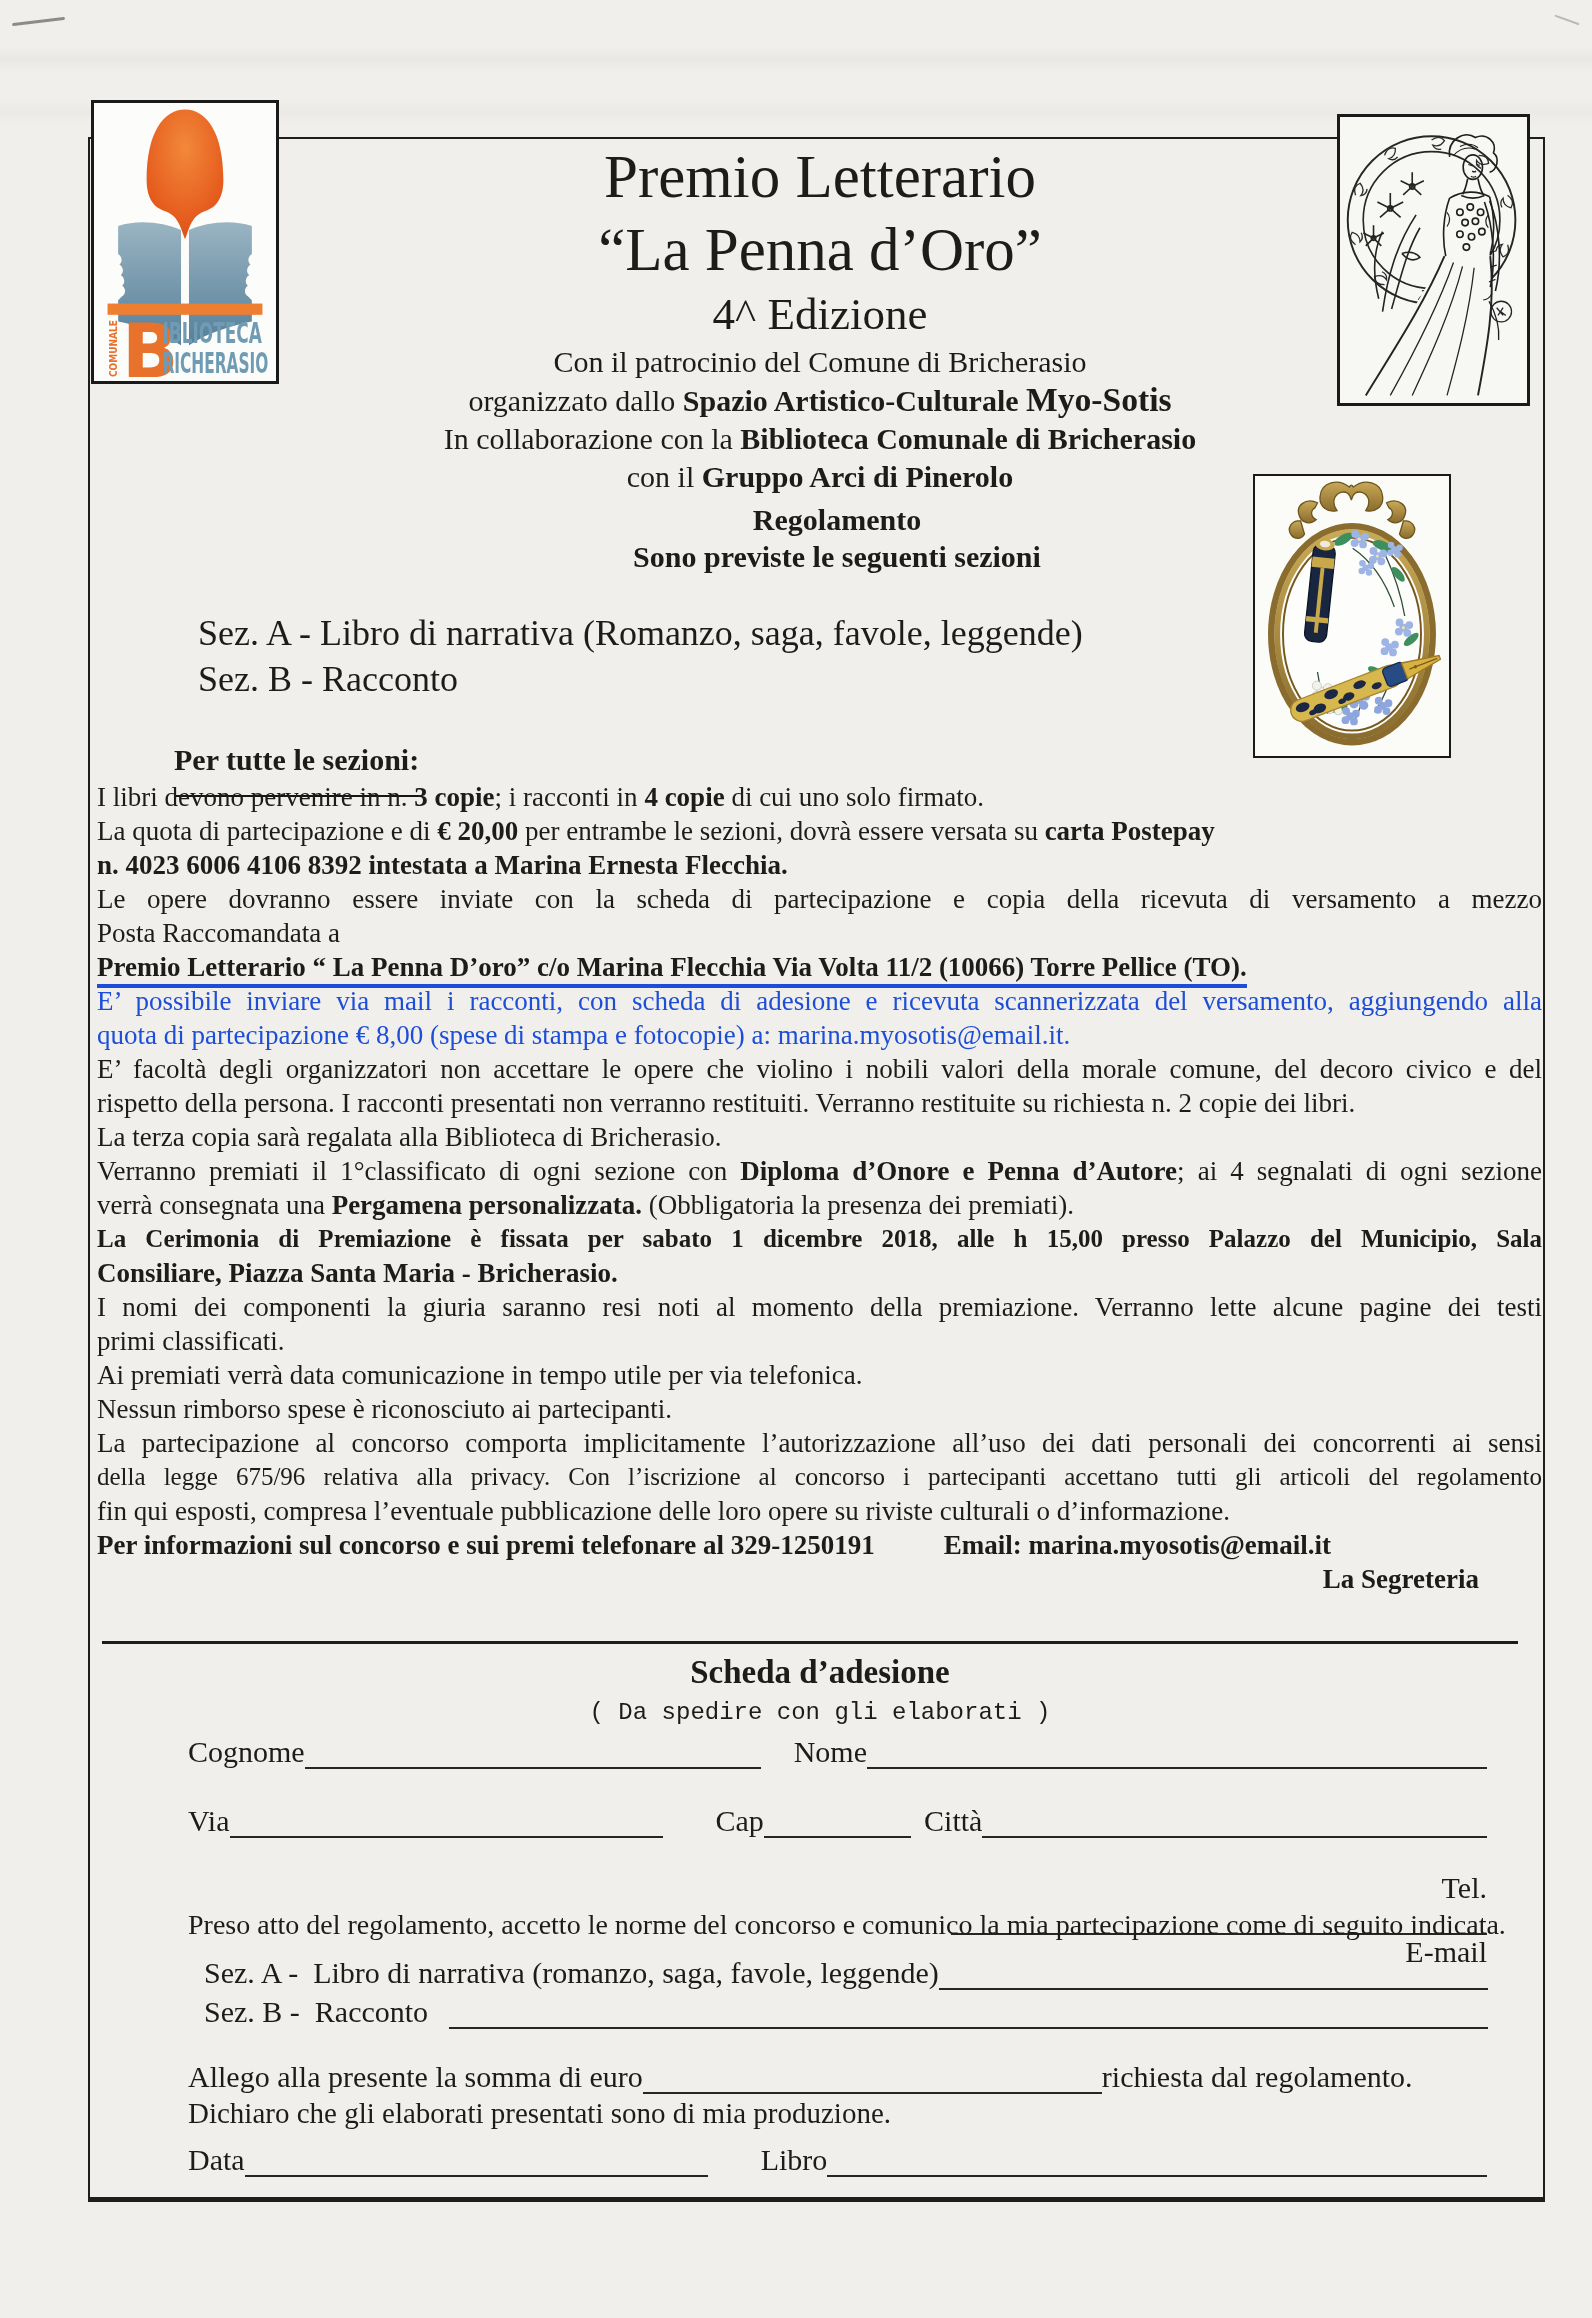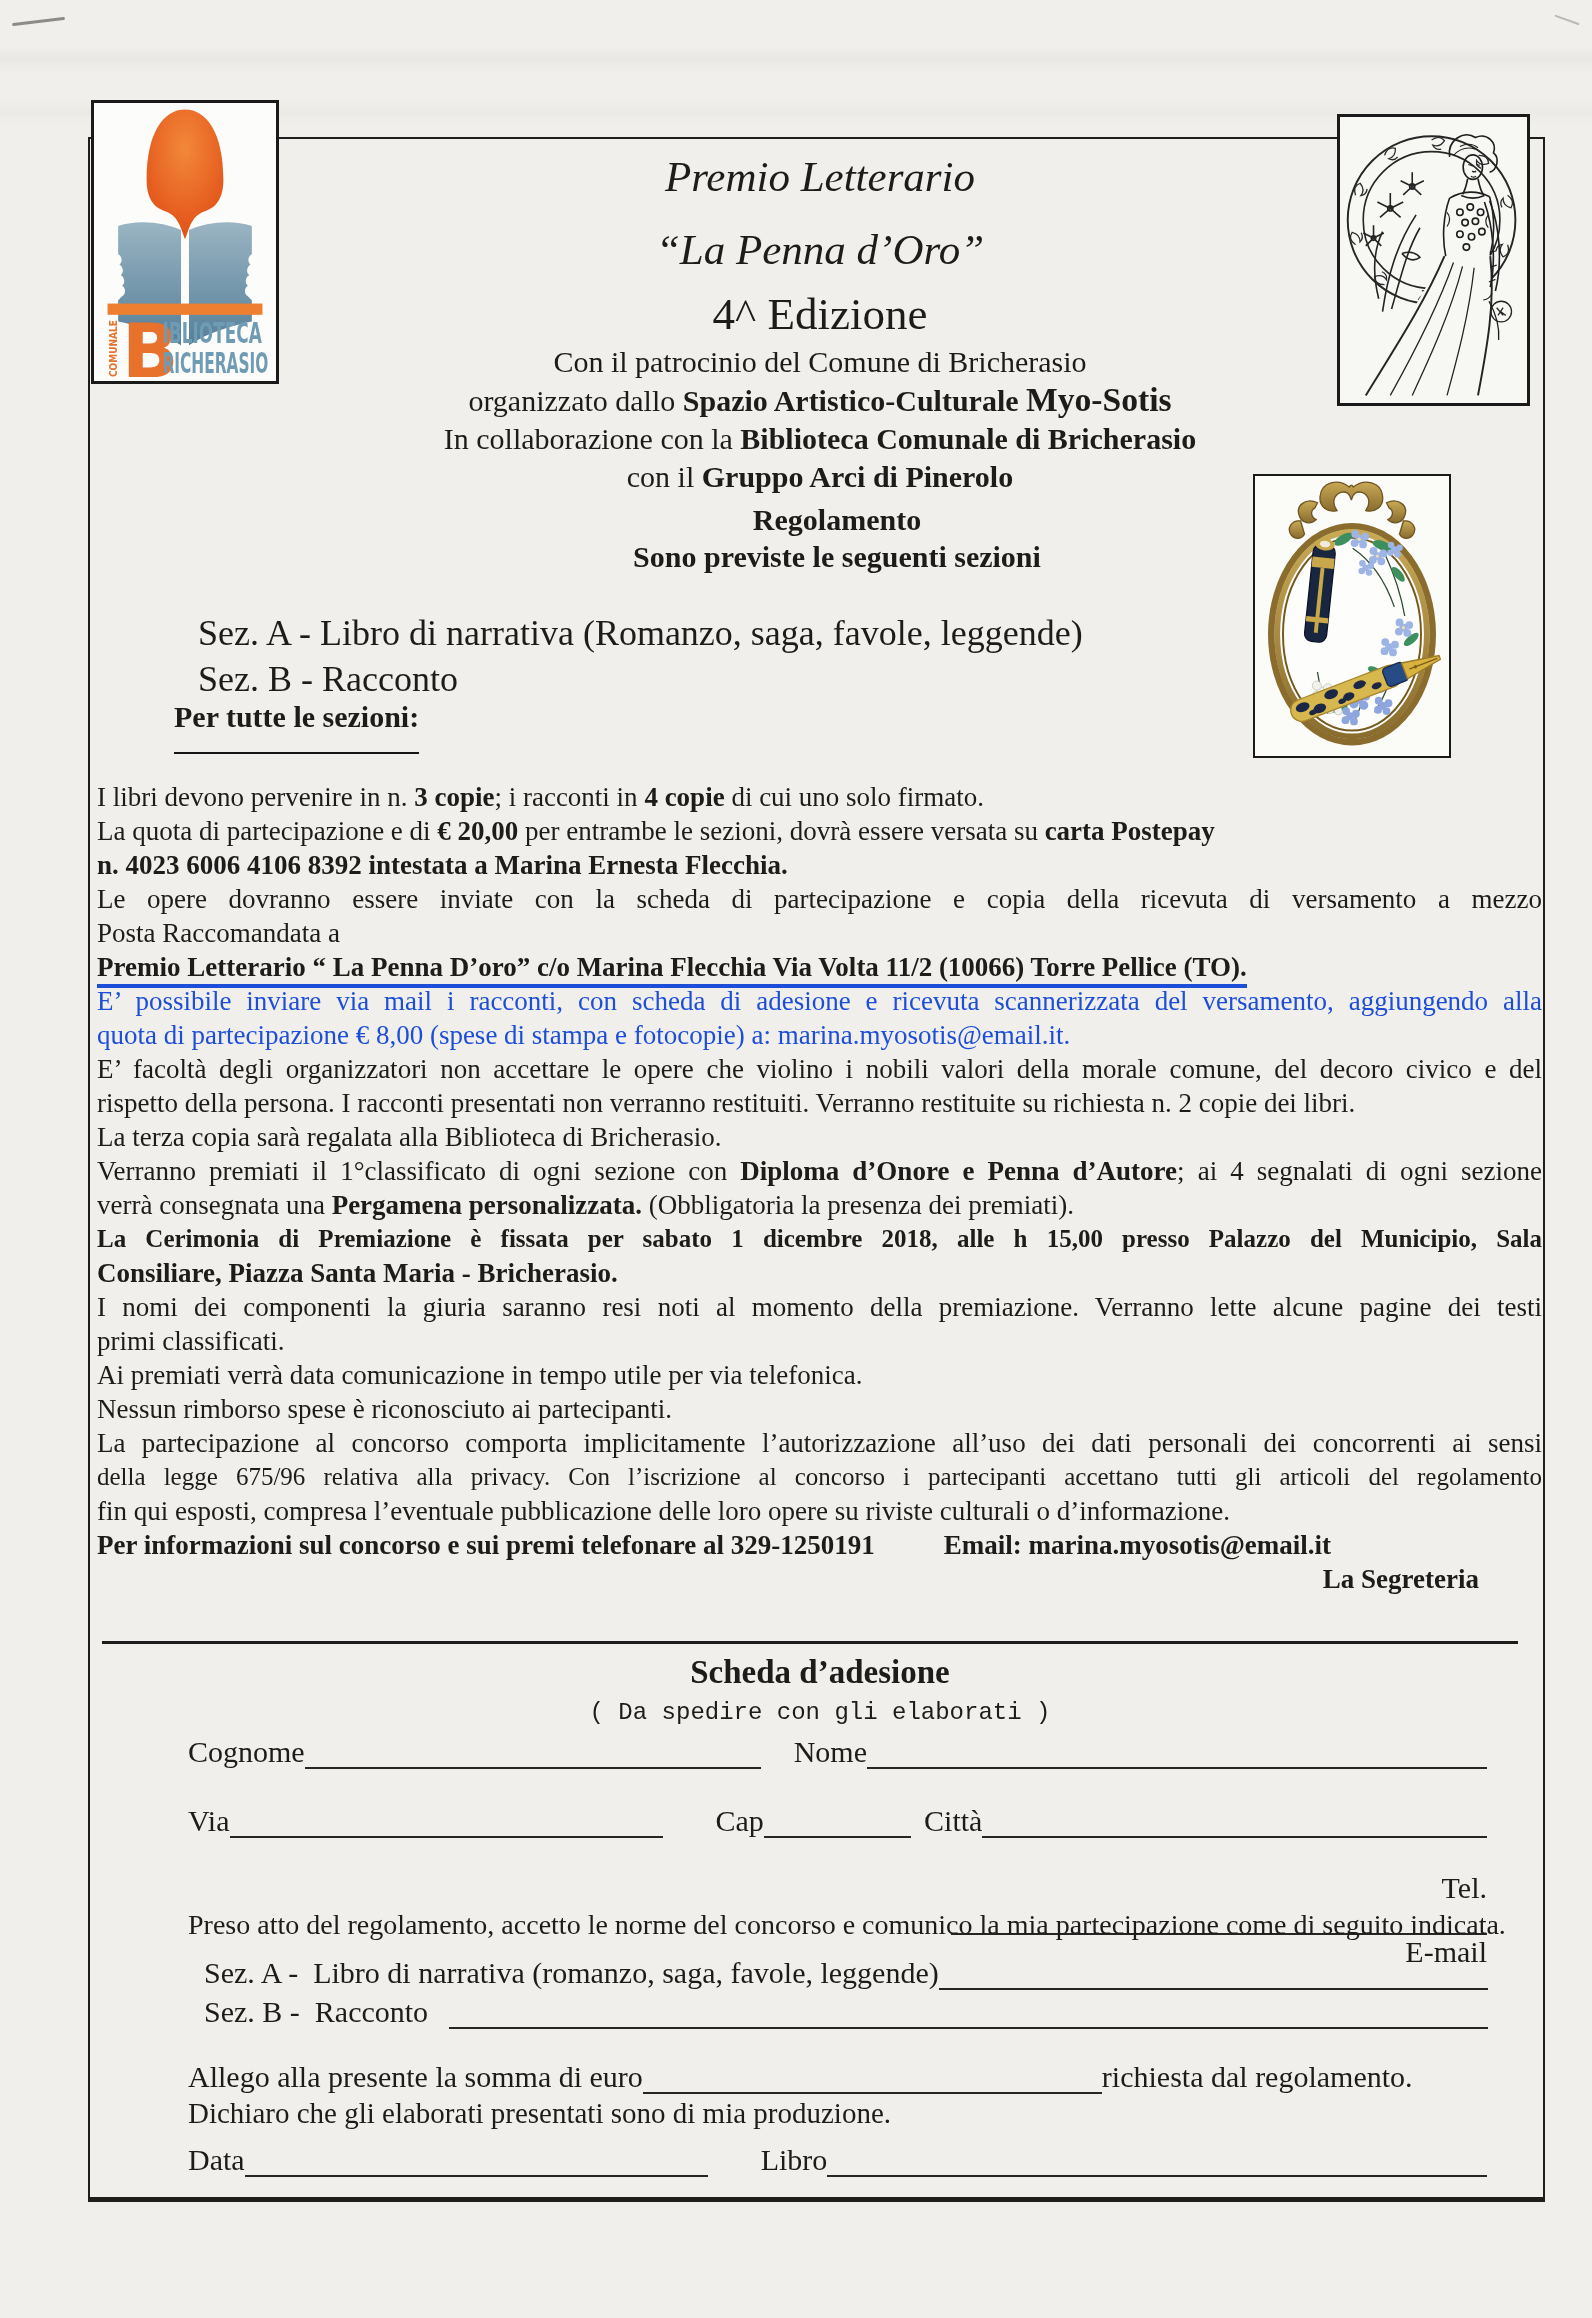--- a/index.html
+++ b/index.html
@@ -16,33 +16,33 @@
             box-sizing:border-box;border:3.3px solid #1a1a1a;}
   
   #woman-box{position:absolute;left:1337px;top:114px;width:193px;height:292px;background:#f7f7f4;
              box-sizing:border-box;border:3.3px solid #1a1a1a;}
   #mirror-box{position:absolute;left:1253px;top:474px;width:198px;height:284px;background:#fbfbf8;
               box-sizing:border-box;border:2px solid #1a1a1a;}
   #logo-box svg,#woman-box svg,#mirror-box svg{display:block;width:100%;height:100%;}
   
   #header-block{position:absolute;left:367px;top:140px;width:906px;text-align:center;}
   .rl{display:block;}
-  .t1,.t2{font-size:43px;line-height:73px;font-style:italic;}
+  .t1,.t2{font-size:61px;line-height:73px;}
   .ed{font-size:45px;line-height:57px;}
   .s{font-size:30px;line-height:38px;}
   .b{font-weight:bold;}
   .big{font-size:1.12em;}
   .blue{color:#1d4ed8;}
   .u2{border-bottom:4px solid #1d4ed8;padding-bottom:2px;}
   .gap{display:inline-block;width:69px;}
   #reg-block{position:absolute;left:384px;top:501px;width:906px;text-align:center;}
   .rg{font-size:30px;line-height:37px;font-weight:bold;}
   #sez-block{position:absolute;left:198px;top:610px;}
   .sz{font-size:36px;line-height:46px;}
-  #pertutte{position:absolute;left:174px;top:700px;font-size:30px;font-weight:bold;
+  #pertutte{position:absolute;left:174px;top:743px;font-size:30px;font-weight:bold;
             border-bottom:2.6px solid #161616;padding-bottom:18px;}
   
   #body-block{position:absolute;left:97px;top:780px;width:1445px;font-size:27px;}
   #body-block .rl{line-height:34px;height:34px;white-space:nowrap;}
   #body-block .rl.just{text-align:justify;text-align-last:justify;white-space:normal;}
   #body-block .rl.fit{font-size:25px;}
   #body-block .rl.right{text-align:right;padding-right:63px;box-sizing:border-box;}
   
   #divider{position:absolute;left:102px;top:1641px;width:1416px;height:3.3px;background:#1c1c1c;}
   #scheda-title{position:absolute;left:367px;top:1654px;width:906px;text-align:center;

